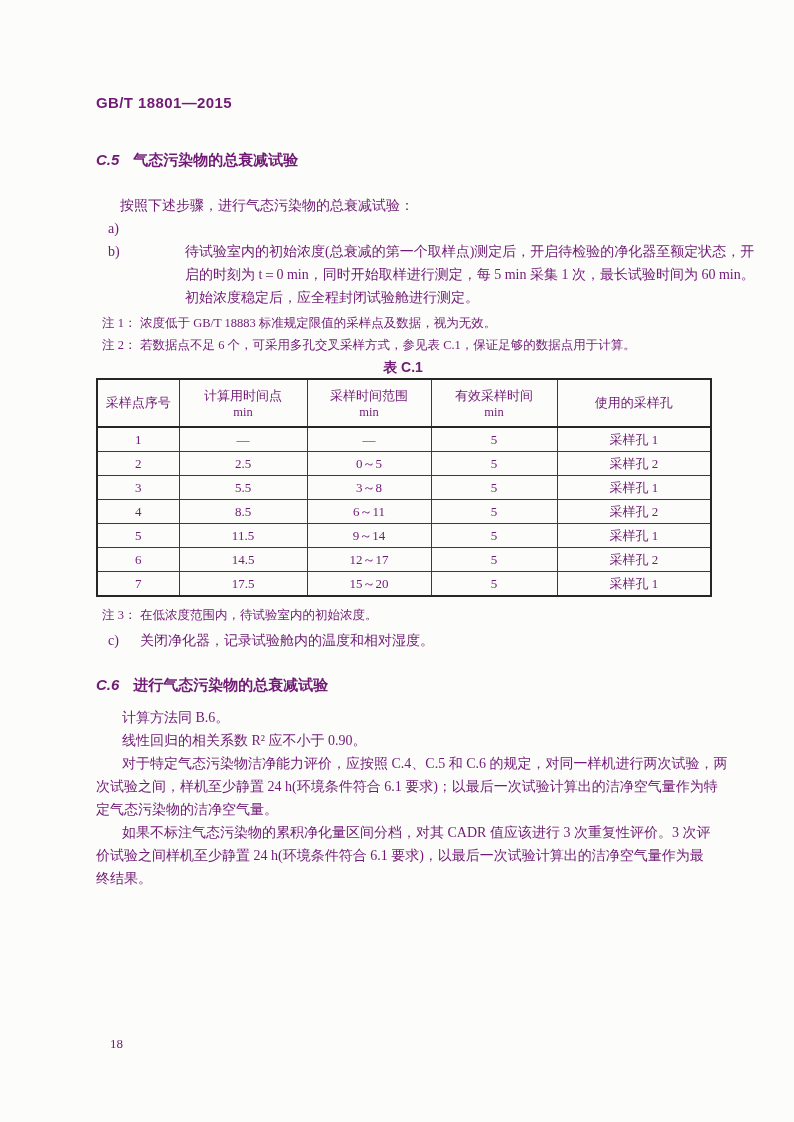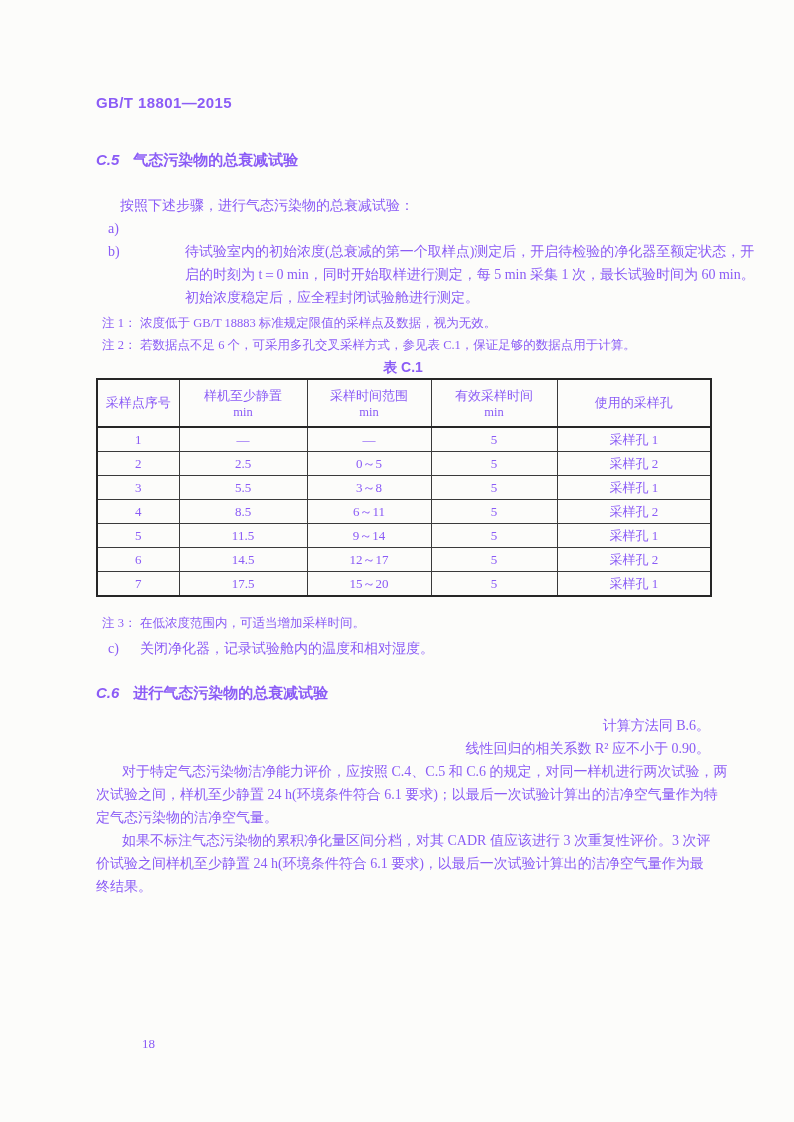--- a/index.html
+++ b/index.html
@@ -1,21 +1,21 @@
 <!DOCTYPE html>
 <html><head>
 <meta charset="utf-8">
 <style>
   html,body{margin:0;padding:0;background:#9a9a9a;}
   .page{
     position:relative;
     width:794px;height:1122px;
     margin:0 auto;
     background:#fcfcfa;
-    color:#8b5cf6;
+    color:#701a75;
     font-family:"Liberation Serif","DejaVu Serif",serif;
     box-sizing:border-box;
     padding:94px 84px 0 96px;
     overflow:hidden;
   }
   .doc-code{
     font-family:"Liberation Sans","DejaVu Sans",sans-serif;
     font-weight:700;font-size:15px;line-height:18px;letter-spacing:.4px;
   }
   .h-section{
@@ -28,21 +28,21 @@
   .para,.line,.li{font-size:14px;line-height:23px;white-space:nowrap;}
   .intro{margin-top:23px;padding-left:24px;}
   .li{display:flex;align-items:flex-start;}
   .li-label{flex:0 0 32px;margin-left:12px;}
   .li-lines{flex:1 1 auto;margin-left:45px;}
   .note{
     display:flex;font-size:12.5px;line-height:22px;white-space:nowrap;
   }
   .note-label{flex:0 0 38px;margin-left:6px;}
   .note1{margin-top:3px;}
-  .note3{margin-top:15px;}
+  .note3{margin-top:7px;}
   .item-c{margin-top:3px;}
   .tbl-caption{
     margin-top:2px;
     font-family:"Liberation Sans","DejaVu Sans",sans-serif;
     font-weight:700;font-size:14px;line-height:18px;text-align:center;
   }
   table.c1{
     margin-top:2px;
     width:614px;border-collapse:collapse;table-layout:fixed;
     border:2px solid #262626;
@@ -50,25 +50,25 @@
   }
   table.c1 th,table.c1 td{
     border:1px solid #3a3a3a;
     text-align:center;vertical-align:middle;
     padding:0;font-weight:400;
   }
   table.c1 thead th{height:46px;border-bottom:2px solid #262626;}
   table.c1 tbody td{height:23px;}
   .th-title{display:block;line-height:18px;}
   .th-unit{display:block;line-height:15px;font-size:12.5px;}
-  .p-first{padding-left:26px;text-align:right;}
+  .p-first{padding-left:26px;}
   .p1{margin-top:10px;}
   .page-number{
     position:absolute;left:110px;top:1036px;
-    font-size:13px;font-family:"Liberation Serif","DejaVu Serif",serif;margin-left:32px;
+    font-size:13px;font-family:"Liberation Serif","DejaVu Serif",serif;
   }
 </style>
 </head>
 <body>
 
 <div class="page">
 
   <div class="doc-code">GB/T 18801—2015</div>
 
   <div class="h-section c5-head">
@@ -108,21 +108,21 @@
         <col style="width:124px">
         <col style="width:126px">
         <col style="width:154px">
     </colgroup>
     <thead>
       <tr>
         <th>
             <span class="th-title">采样点序号</span>
           </th>
         <th>
-            <span class="th-title">样机至少静置</span>
+            <span class="th-title">计算用时间点</span>
             <span class="th-unit">min</span>
           </th>
         <th>
             <span class="th-title">采样时间范围</span>
             <span class="th-unit">min</span>
           </th>
         <th>
             <span class="th-title">有效采样时间</span>
             <span class="th-unit">min</span>
           </th>
@@ -179,21 +179,21 @@
         <td>17.5</td>
         <td>15～20</td>
         <td>5</td>
         <td>采样孔 1</td>
       </tr>
     </tbody>
   </table>
 
   <div class="note note3">
     <span class="note-label">注 3：</span>
-    <span class="note-text">在低浓度范围内，可适当增加采样时间。</span>
+    <span class="note-text">在低浓度范围内，待试验室内的初始浓度。</span>
   </div>
 
   <div class="li item-c">
     <span class="li-label">c)</span>
     <span class="li-text">关闭净化器，记录试验舱内的温度和相对湿度。</span>
   </div>
 
   <div class="h-section c6-head">
     <span class="h-num">C.6</span><span class="h-title">进行气态污染物的总衰减试验</span>
   </div>

